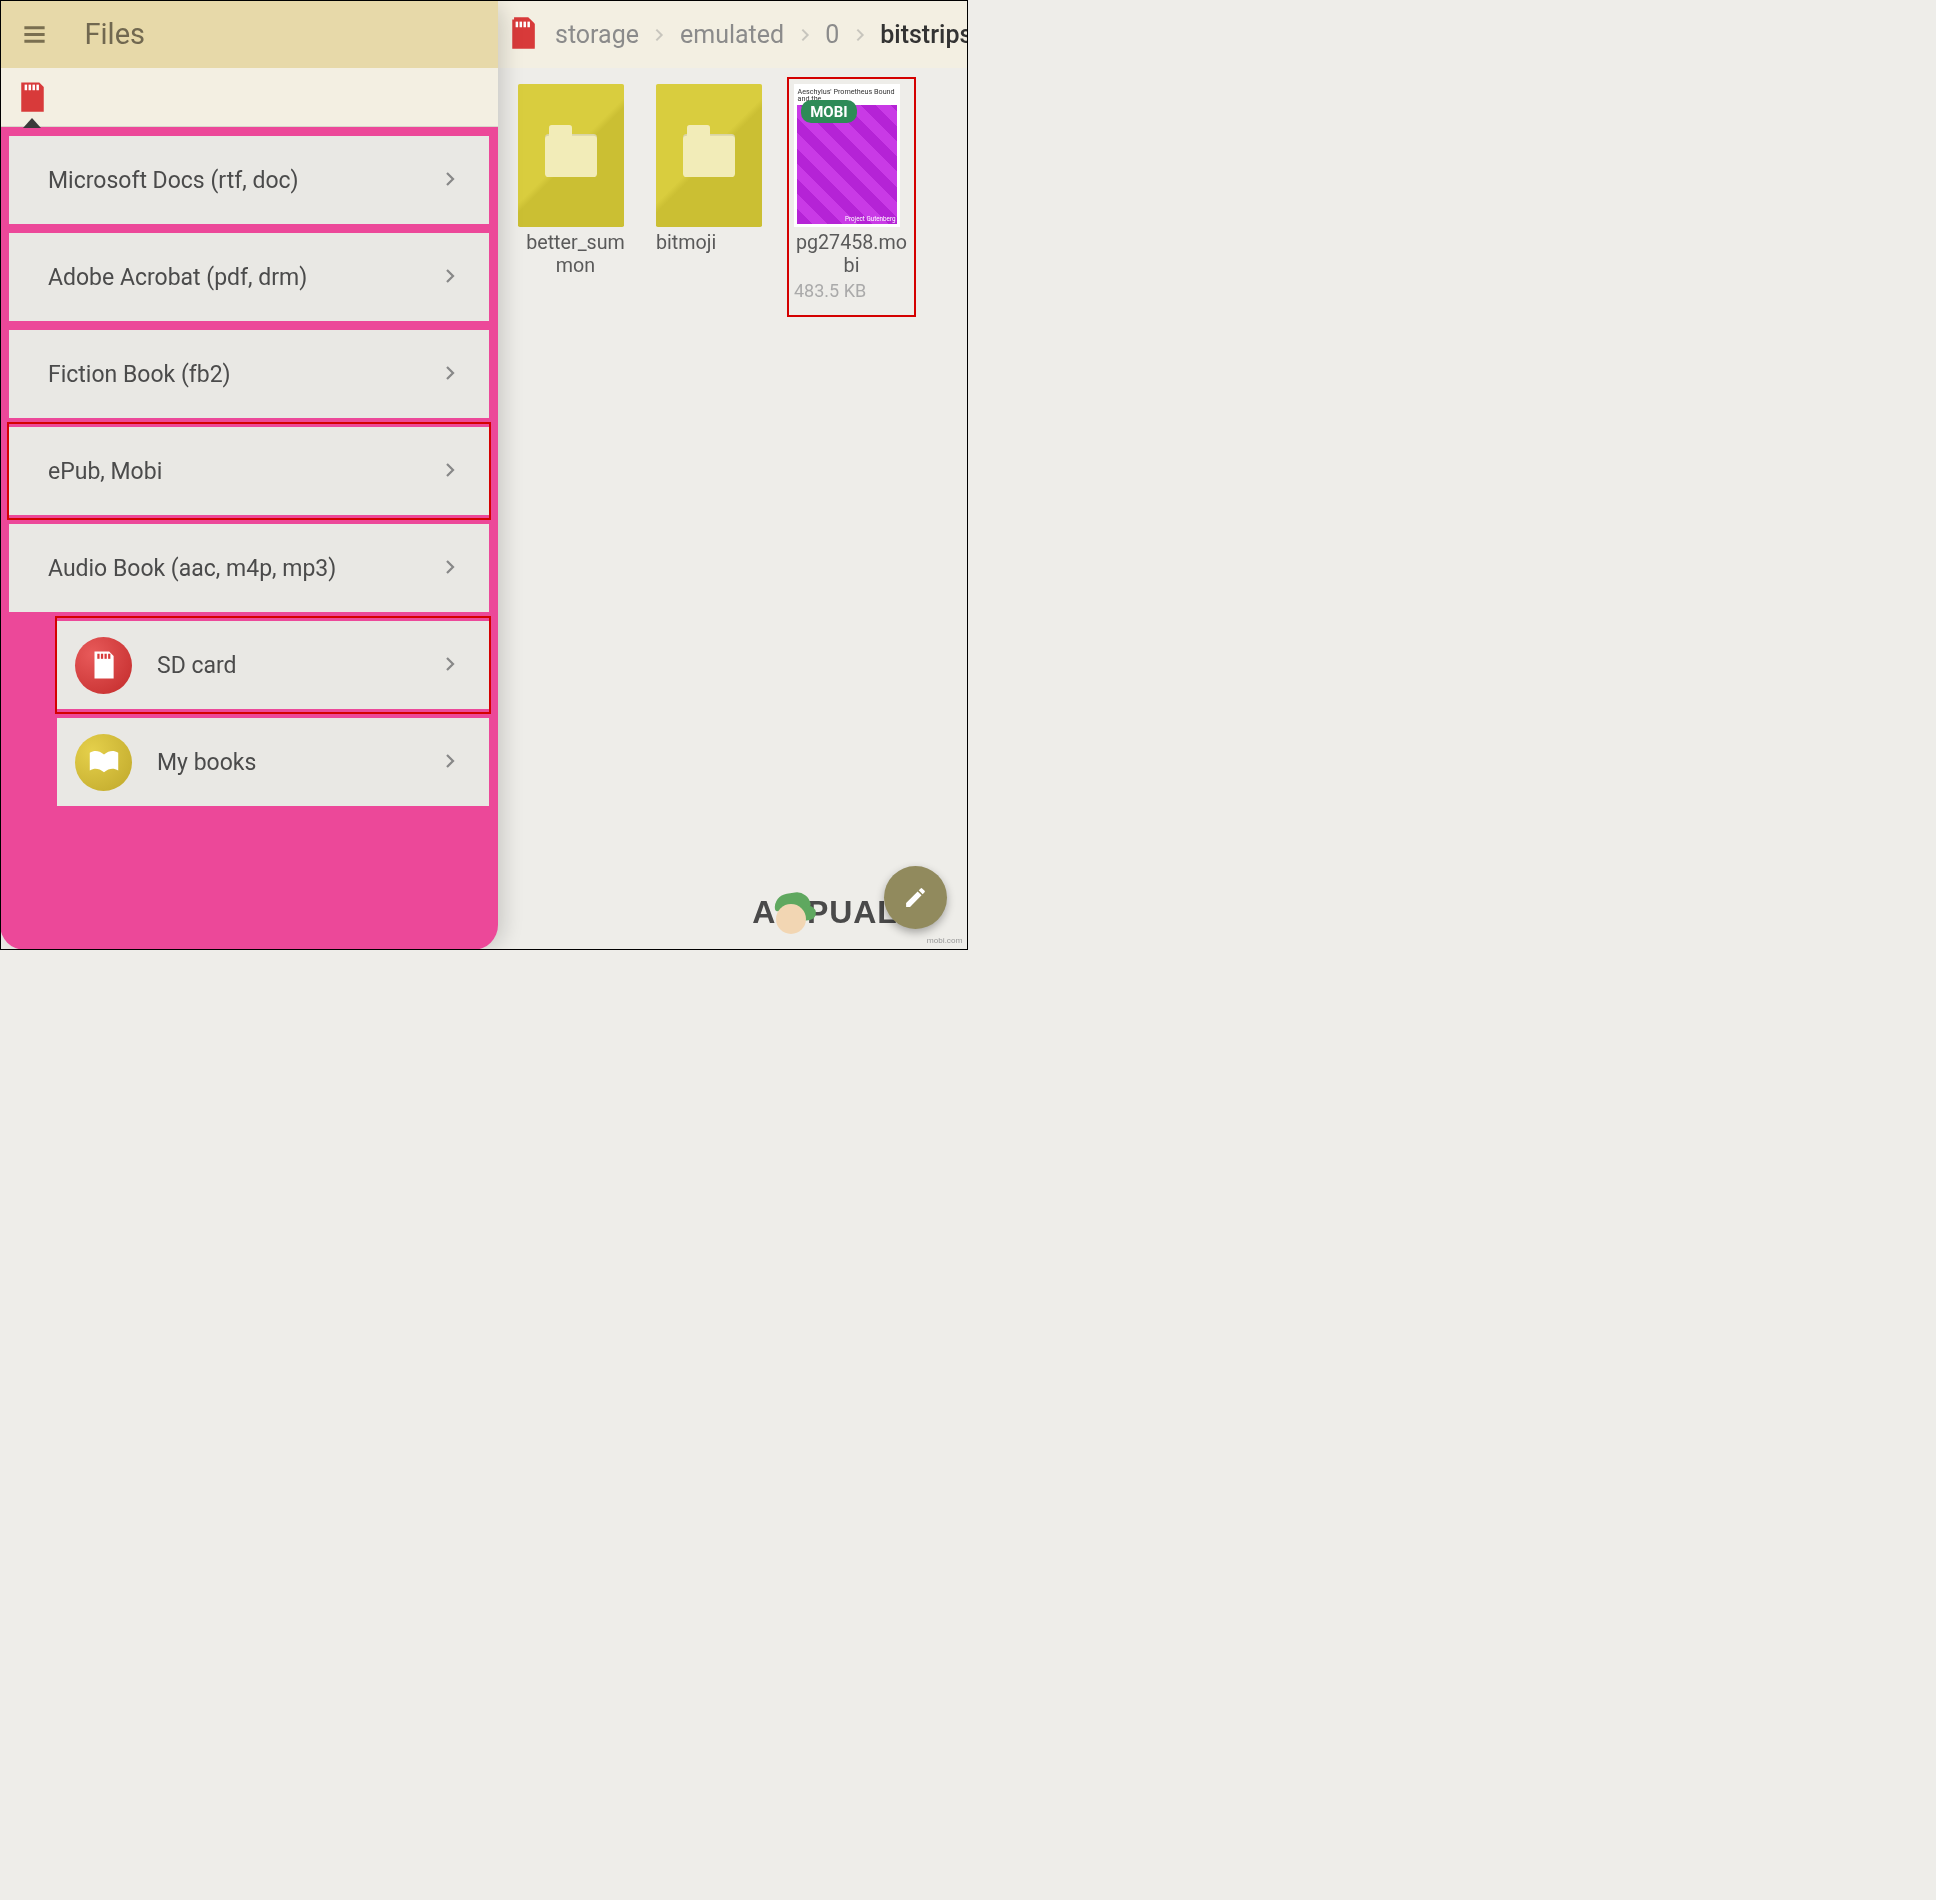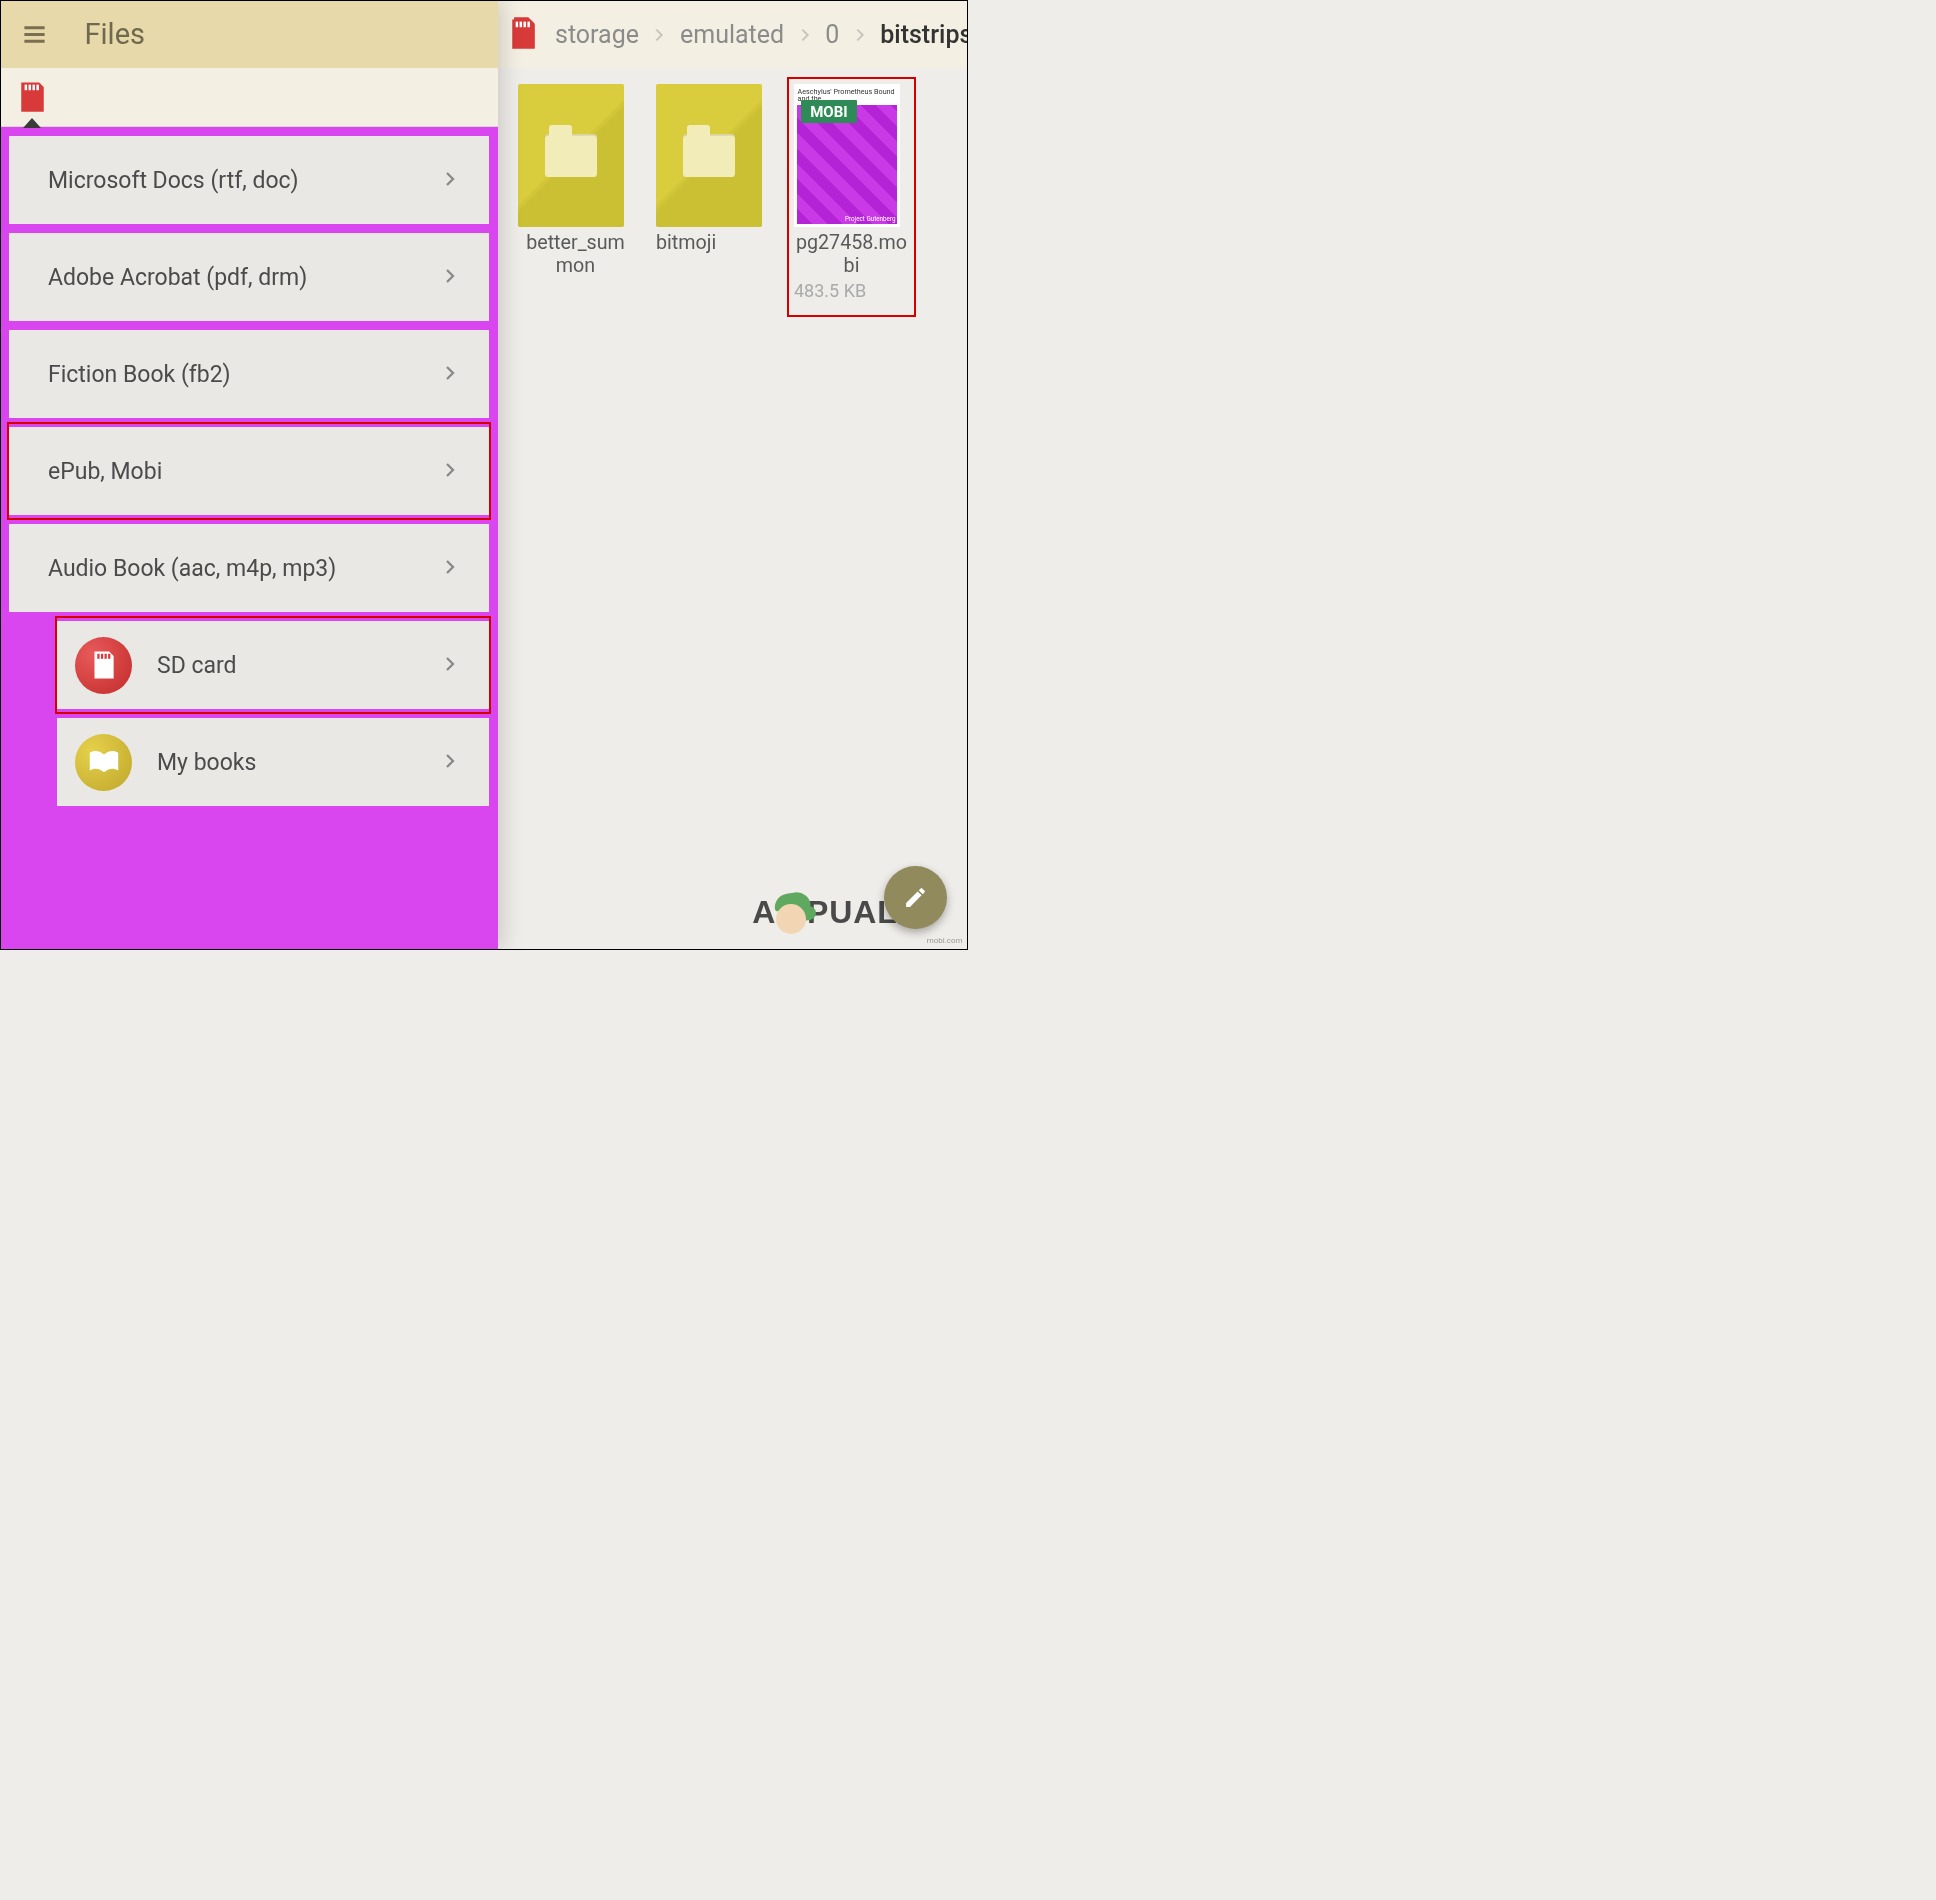--- a/index.html
+++ b/index.html
@@ -18,23 +18,24 @@
     pointer-events: none;
     z-index: 999;
   }
 
   
   .drawer {
     position: absolute;
     left: 0; top: 0;
     width: 498px;
     height: 100%;
-    background: #d946ef;
+    background: #ec4899;
     box-shadow: 5.4px 0 19.7px rgba(0,0,0,.15);
     z-index: 20;
+    border-radius: 25px;
   }
   .drawer-header {
     height: 68px;
     background: #e7d9a9;
     display: flex;
     align-items: center;
     padding-left: 12.5px;
   }
   .hamburger {
     width: 43px; height: 43px;
@@ -191,21 +192,21 @@
     overflow: hidden;
   }
   .mobi-badge {
     position: absolute;
     top: 16px; left: 7.2px;
     background: #2e8b57;
     color: #fff;
     font-size: 15px;
     font-weight: 700;
     padding: 2.7px 9px;
-    border-radius: 1px;
+    border-radius: 10px;
   }
   .mobi-text {
     font-size: 7.2px;
     color: #333;
     padding: 3.6px 3.6px 0.9px;
     line-height: 1.05;
   }
   .mobi-cover {
     flex: 1;
     margin: 1.8px 2.7px 2.7px;

